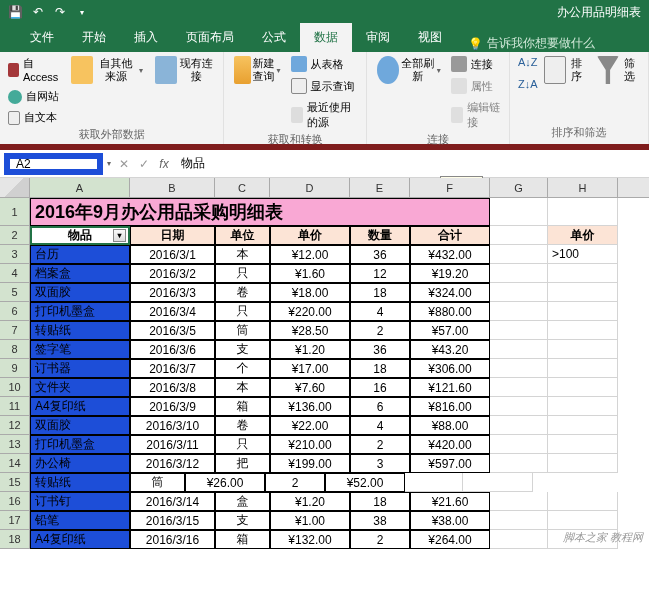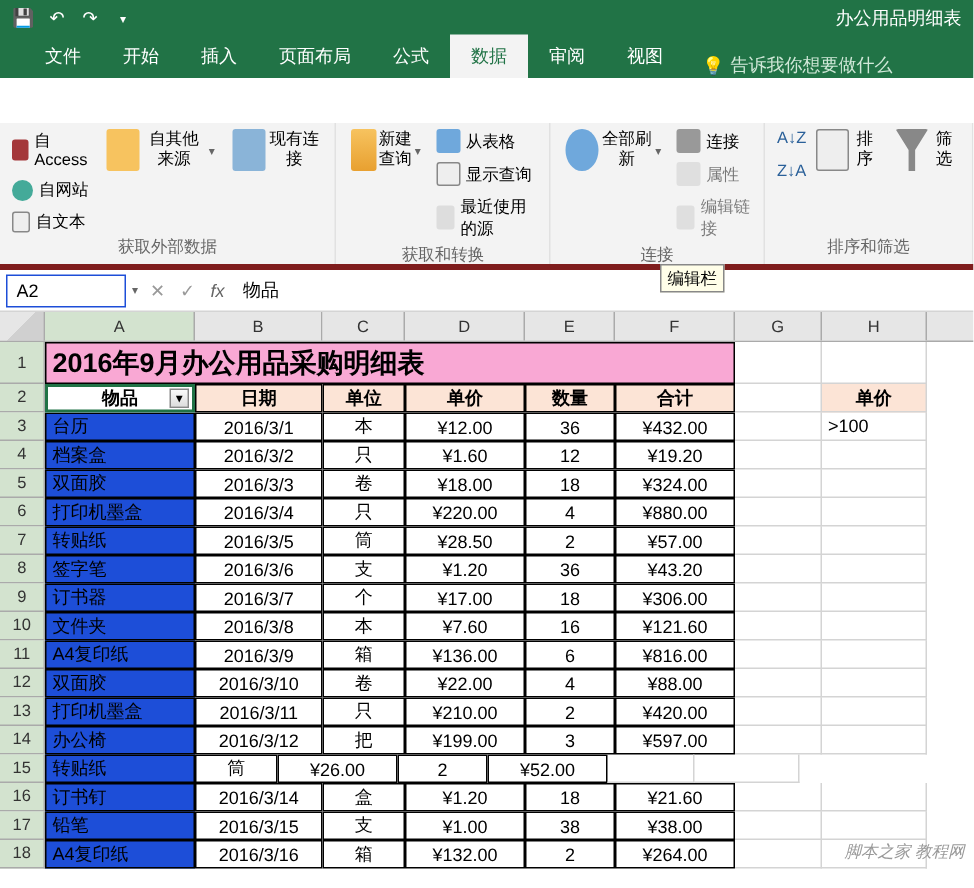--- a/index.html
+++ b/index.html
@@ -11,37 +11,37 @@
     .qat-btn { width: 20px; height: 20px; display: flex; align-items: center; justify-content: center; color: #fff; cursor: pointer; }
     .app-title { flex: 1; text-align: right; padding-right: 8px; font-size: 12px; }
     
     
     .tabs { background: #217346; height: 28px; display: flex; align-items: flex-end; color: #fff; padding-left: 16px; }
     .tab { padding: 6px 14px; cursor: pointer; font-size: 12px; }
     .tab.active { background: #f3f3f3; color: #217346; }
     .tell-me { display: flex; align-items: center; gap: 4px; color: #d0e8d8; padding-left: 12px; }
     
     
-    .ribbon { background: #f3f3f3; height: 98px; border-bottom: 4px solid #7f1d1d; display: flex; margin-top: 30px; }
+    .ribbon { background: #f3f3f3; height: 98px; border-bottom: 6px solid #7f1d1d; display: flex; }
     .rgroup { border-right: 1px solid #e1e1e1; padding: 2px 6px; display: flex; flex-direction: column; justify-content: space-between; }
     .rgroup-label { text-align: center; font-size: 11px; color: #666; padding-bottom: 2px; }
     .rgroup-body { display: flex; gap: 4px; flex: 1; align-items: flex-start; }
     .rbtn-big { display: flex; flex-direction: row; align-items: center; gap: 2px; padding: 2px 4px; cursor: pointer; min-width: 36px; }
     .rbtn-big .ricon { width: 28px; height: 28px; }
     .rbtn-big .rlabel { font-size: 11px; text-align: center; line-height: 1.2; }
     .rbtn-small { display: flex; align-items: center; gap: 4px; padding: 2px 2px; cursor: pointer; }
     .rbtn-small .ricon { width: 16px; height: 16px; }
     .rbtn-small .rlabel { font-size: 11px; }
     .rcol { display: flex; flex-direction: column; gap: 2px; justify-content: center; }
     .ricon { display: inline-block; border-radius: 2px; }
     .caret { font-size: 8px; color: #666; }
     
     
     .fbar { height: 28px; border-bottom: 1px solid #d4d4d4; display: flex; align-items: center; background: #fff; }
-    .namebox { width: 80px; height: 22px; border: 1px solid #1d4ed8; margin: 2px 4px; padding: 2px 6px; font-size: 12px; }
+    .namebox { width: 99px; height: 22px; border: 6px solid #1d4ed8; margin: 2px 4px; padding: 2px 6px; font-size: 12px; }
     .fbar-btns { display: flex; gap: 2px; padding: 0 4px; color: #999; }
     .fbar-btn { width: 18px; height: 18px; display: flex; align-items: center; justify-content: center; cursor: pointer; }
     .fx { font-style: italic; color: #666; font-size: 12px; }
     .finput { flex: 1; border: none; padding: 4px; font-size: 12px; }
     .fbar-tip { position: absolute; background: #fffee8; border: 1px solid #888; padding: 1px 4px; font-size: 11px; top: 176px; left: 440px; }
     
     
     .grid-wrap { position: relative; }
     .colheads { display: flex; height: 20px; background: #e6e6e6; border-bottom: 1px solid #aaa; }
     .corner { width: 30px; border-right: 1px solid #aaa; background: linear-gradient(135deg, #e6e6e6 50%, #d0d0d0 50%); }

